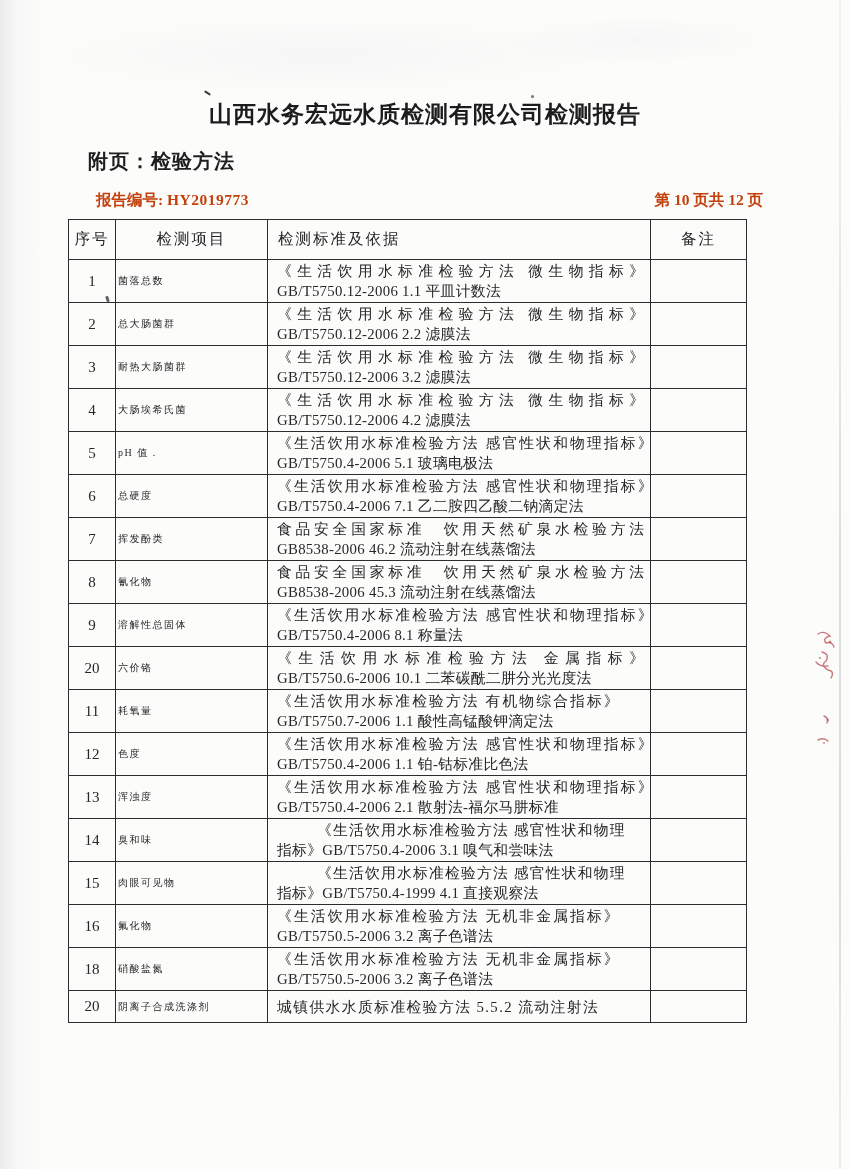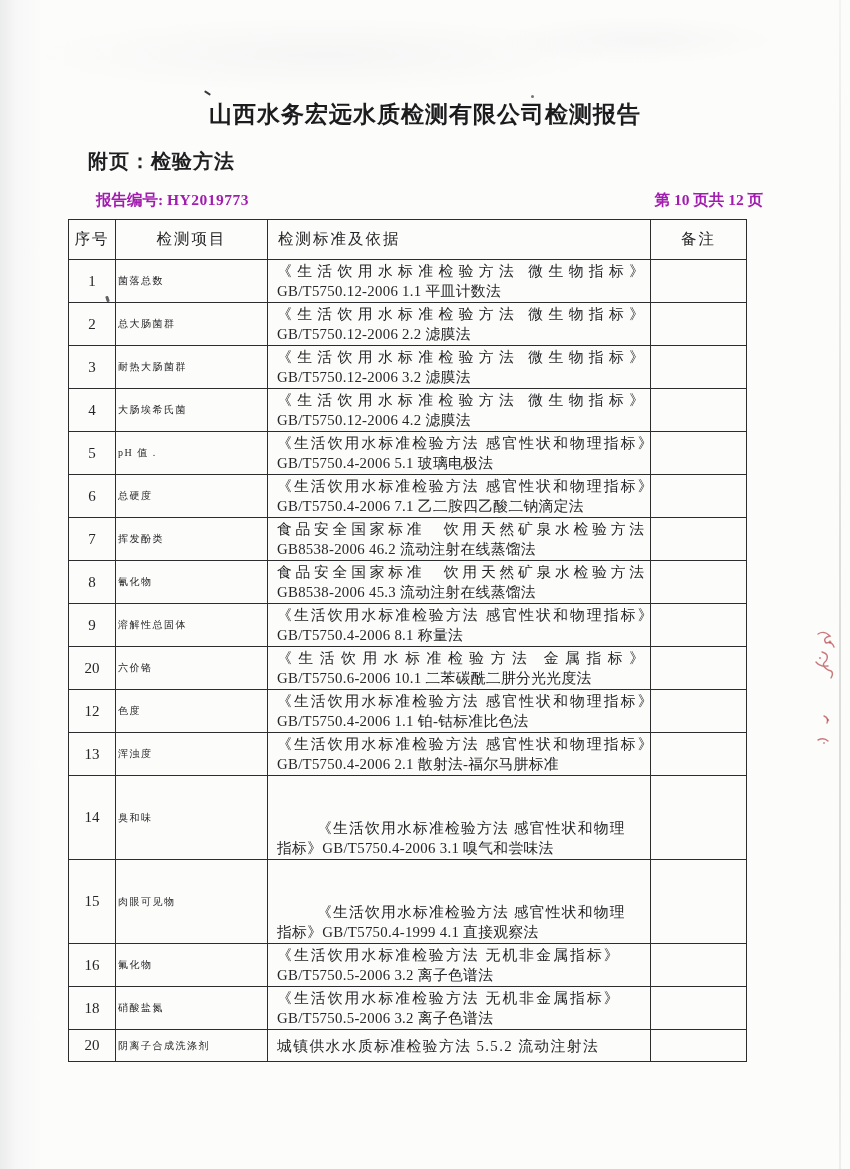--- a/index.html
+++ b/index.html
@@ -19,21 +19,21 @@
     font-weight:bold;font-size:23px;letter-spacing:1px;color:#1c1c1e;
   }
   .subtitle{
     position:absolute;top:148px;left:88px;
     font-family:"Liberation Sans","DejaVu Sans",sans-serif;
     font-weight:bold;font-size:20px;letter-spacing:1px;color:#1e1e20;
   }
   .meta-line{
     position:absolute;top:190px;left:96px;width:667px;
     display:flex;justify-content:space-between;align-items:center;
-    font-size:15.5px;font-weight:600;color:#a21caf;
+    font-size:15.5px;font-weight:600;color:#c2410c;
   }
   .meta-line .num{letter-spacing:0.5px;}
   table.methods{
     position:absolute;top:219px;left:68px;width:678px;
     border-collapse:collapse;table-layout:fixed;padding-left:10px;
   }
   table.methods td,table.methods th{
     border:1.6px solid #2d2d2f;vertical-align:middle;
     font-weight:normal;color:#262628;overflow:hidden;
   }
@@ -44,21 +44,21 @@
   tr.head{height:40px;}
   tr.row{height:43px;}
   tr.row.single-line{height:32px;}
   th{font-size:15.5px;letter-spacing:2px;text-align:center;}
   th.std-h{text-align:left;padding-left:10px;letter-spacing:2px;}
   td.no{ text-align:center;font-size:15px;}
   td.item{text-align:left;font-size:10px;letter-spacing:1.5px;padding:0 2px;white-space:nowrap;}
   td.std{padding:1px 6px 1px 9px;font-size:14.8px;line-height:20px;}
   .m1{letter-spacing:2.1px;white-space:nowrap;}
   .m1.wide{letter-spacing:0;text-align:justify;text-align-last:justify;white-space:normal;}
-  .m1.indent{padding-left:40px;letter-spacing:1.2px;margin-top:41px;}
+  .m1.indent{padding-left:40px;letter-spacing:1.2px;}
   .m1.single{letter-spacing:1.4px;}
   .m2{letter-spacing:0.3px;white-space:nowrap;}
   .edge-line{
     position:absolute;left:839px;top:0;width:1.5px;height:1169px;
     background:linear-gradient(to bottom, rgba(70,70,80,0.05), rgba(70,70,80,0.16) 45%, rgba(70,70,80,0.18) 75%, rgba(70,70,80,0.08));
   }
   .stamp-marks{position:absolute;left:810px;top:628px;width:34px;height:130px;}
   .tick{position:absolute;background:#3a3a3c;}
   .tick.t1{left:204px;top:92px;width:7px;height:2px;transform:rotate(32deg);border-radius:1px;}
   .tick.t2{left:106px;top:296px;width:3px;height:6px;transform:rotate(-18deg);border-radius:1px;opacity:.8;}
@@ -175,20 +175,29 @@
       <tr class="row">
         <td class="no">20</td>
         <td class="item">六价铬</td>
         <td class="std">
           <div class="m1 wide">《生活饮用水标准检验方法  金属指标》</div>
           <div class="m2">GB/T5750.6-2006  10.1 二苯碳酰二肼分光光度法</div>
         </td>
         <td class="rem"></td>
       </tr>
       <tr class="row">
+        <td class="no">11</td>
+        <td class="item">耗氧量</td>
+        <td class="std">
+          <div class="m1">《生活饮用水标准检验方法 有机物综合指标》</div>
+          <div class="m2">GB/T5750.7-2006  1.1 酸性高锰酸钾滴定法</div>
+        </td>
+        <td class="rem"></td>
+      </tr>
+      <tr class="row">
         <td class="no">12</td>
         <td class="item">色度</td>
         <td class="std">
           <div class="m1">《生活饮用水标准检验方法 感官性状和物理指标》</div>
           <div class="m2">GB/T5750.4-2006  1.1 铂-钴标准比色法</div>
         </td>
         <td class="rem"></td>
       </tr>
       <tr class="row">
         <td class="no">13</td>

